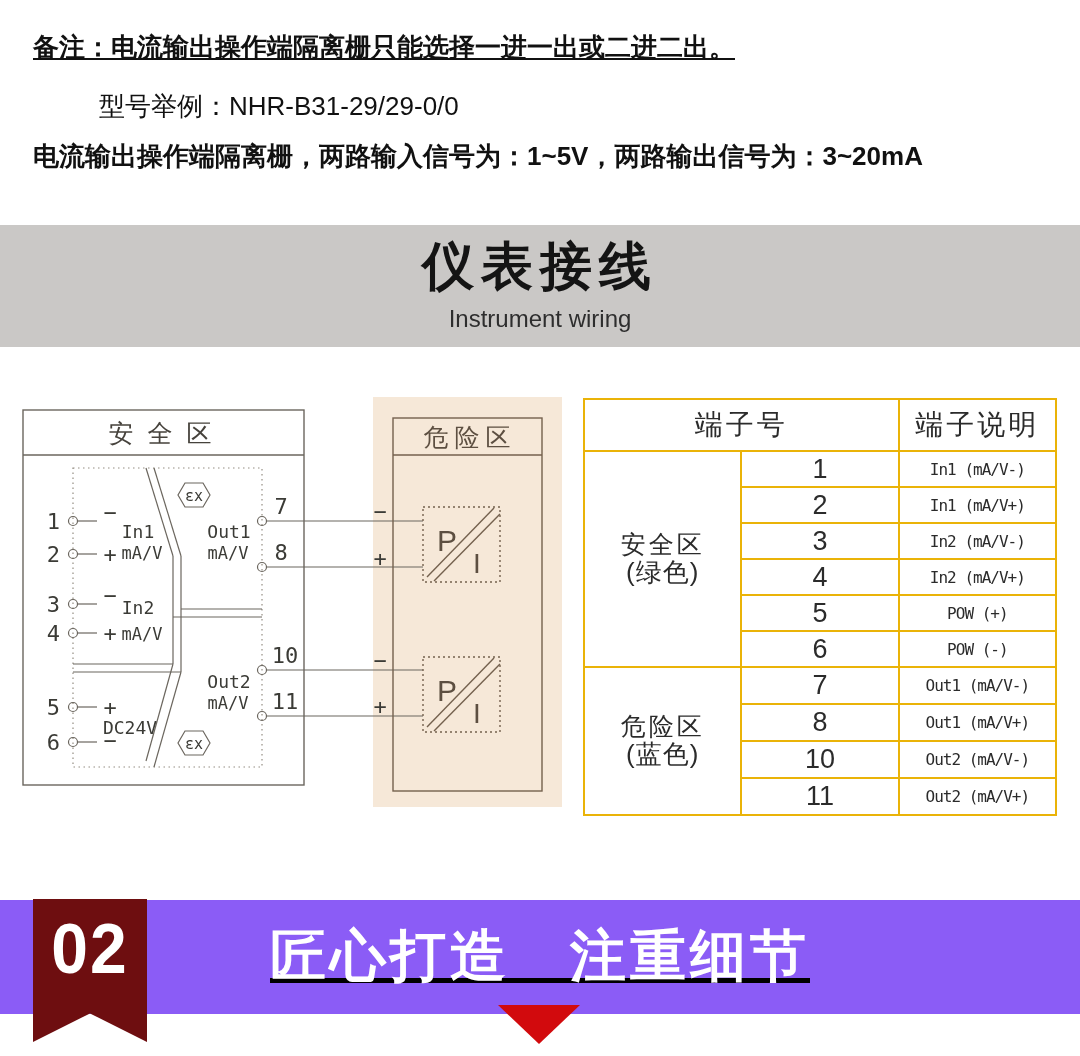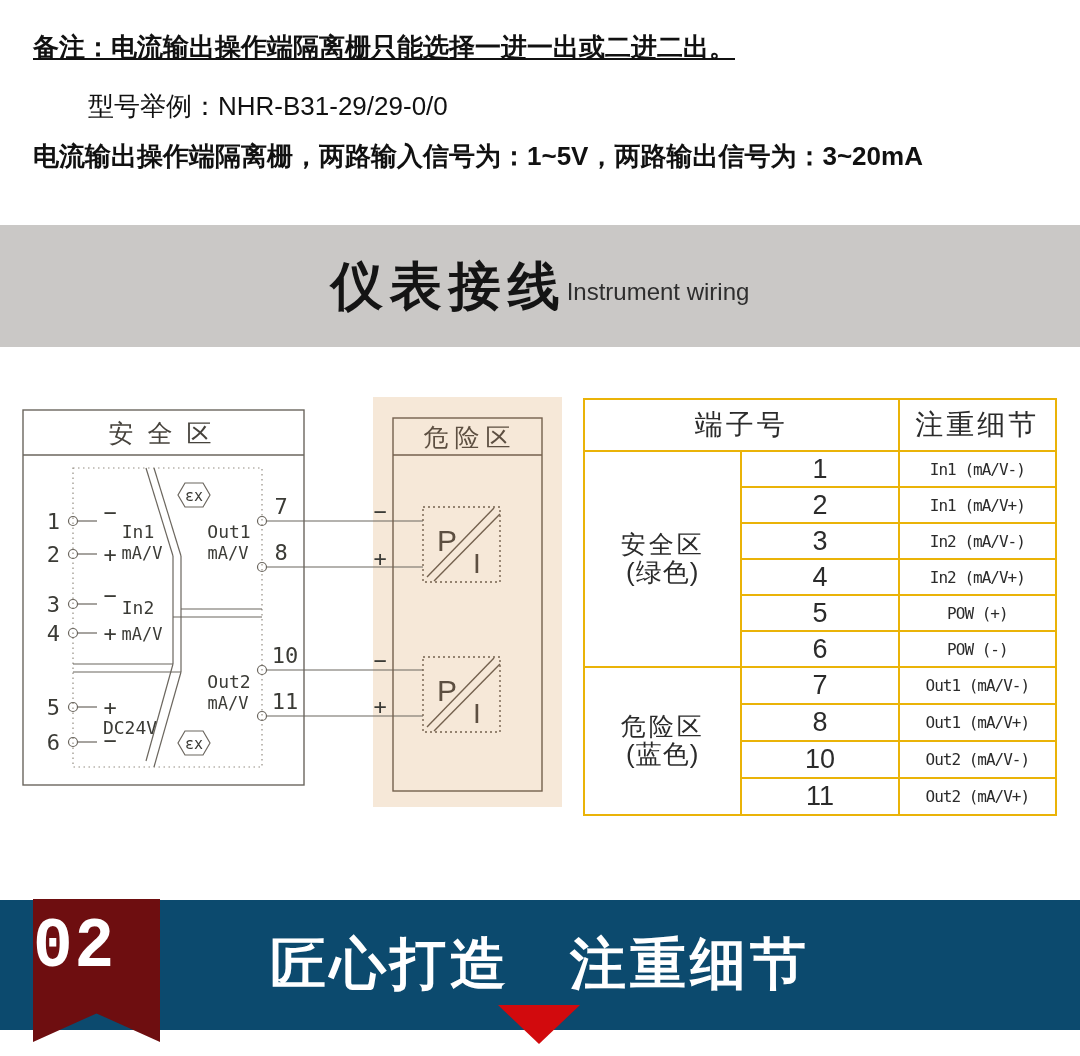--- a/index.html
+++ b/index.html
@@ -3,26 +3,26 @@
 <meta charset="utf-8">
 <style>
   html,body{margin:0;padding:0;}
   body{
     width:1080px;height:1056px;position:relative;background:#ffffff;
     font-family:"Liberation Sans",sans-serif;overflow:hidden;
   }
   
   .note{position:absolute;color:#111;font-weight:600;font-size:26px;white-space:nowrap;}
   .note1{left:33px;top:30px;text-decoration:underline;}
-  .note2{left:88px;top:89px;font-weight:500;}
+  .note2{left:99px;top:89px;font-weight:500;}
   .note3{left:33px;top:139px;}
   
   .banner{
     position:absolute;left:0;top:225px;width:1080px;height:122px;background:#cac8c6;
-    display:flex;flex-direction:row;align-items:center;justify-content:center;
+    display:flex;flex-direction:column;align-items:center;justify-content:center;
   }
   .banner-title{font-size:52px;font-weight:700;color:#141414;letter-spacing:7px;line-height:1.05;}
   .banner-sub{font-size:24px;color:#2e2e2e;margin-top:12px;}
   
   .diagram-svg{position:absolute;left:0;top:380px;width:580px;height:460px;}
   .dline{stroke:#6b665e;stroke-width:1.4;fill:none;}
   .dthin{stroke:#6b665e;stroke-width:1.2;fill:none;}
   .ddots{stroke:#938d82;stroke-width:1.2;fill:none;stroke-dasharray:1.5 3.5;}
   .dzone{stroke:#74614e;stroke-width:1.4;fill:none;}
   .mono-label{font-family:"DejaVu Sans Mono",monospace;fill:#3b3b36;}
@@ -35,26 +35,26 @@
   .term-table th,.term-table td{border:2px solid #eab308;padding:0;margin-top:8px;}
   .term-table th{height:50px;font-size:28px;font-weight:500;letter-spacing:3px;color:#2b2b2b;text-align:center;}
   .t-row td{height:34px;}
   .t-rowb td{height:35px;}
   td.num{width:58px;text-align:center;font-size:27px;color:#2b2b2b;}
   td.desc{width:270px;text-align:center;font-family:"DejaVu Sans Mono",monospace;font-size:16px;letter-spacing:-1px;color:#2b2b2b;}
   td.group{width:146px;text-align:center;color:#2b2b2b;line-height:1.08;}
   .group-main{display:block;font-size:25px;letter-spacing:3px;}
   .group-sub{display:block;font-size:26px;letter-spacing:1px;}
   
-  .red-bar{position:absolute;left:0;top:900px;width:1080px;height:130px;background:#0c4a6e;
-    display:flex;align-items:center;justify-content:center;}
+  .red-bar{position:absolute;left:0;top:900px;width:1080px;height:114px;background:#8b5cf6;
+    display:flex;align-items:center;justify-content:center;text-decoration:underline;}
   .red-bar-title{font-size:56px;font-weight:800;color:#ffffff;letter-spacing:4px;white-space:pre;}
-  .ribbon{position:absolute;left:33px;top:899px;width:127px;height:143px;background:#6e0e10;
+  .ribbon{position:absolute;left:33px;top:899px;width:114px;height:143px;background:#6e0e10;
     clip-path:polygon(0 0,100% 0,100% 100%,50% 80%,0 100%);
-    font-family:Liberation Mono, monospace;}
+    text-align:center;}
   .ribbon-num{font-size:66px;font-weight:700;color:#ffffff;line-height:1;display:inline-block;margin-top:16px;letter-spacing:2px;transform:scaleY(1.08);}
   .bar-triangle{position:absolute;left:498px;top:1005px;width:0;height:0;
     border-left:41px solid transparent;border-right:41px solid transparent;border-top:39px solid #d20a0d;}
 </style>
 </head>
 <body>
 
 <div class="note note1">备注：电流输出操作端隔离栅只能选择一进一出或二进二出。</div>
 <div class="note note2">型号举例：NHR-B31-29/29-0/0</div>
 <div class="note note3">电流输出操作端隔离栅，两路输入信号为：1~5V，两路输出信号为：3~20mA</div>
@@ -179,21 +179,21 @@
     <path class="dzone" d="M434,731 L500,664"></path>
     <text x="447" y="701" font-size="30" text-anchor="middle" fill="#5d4f41">P</text>
     <text x="477" y="723" font-size="28" text-anchor="middle" fill="#5d4f41">I</text>
   </g>
 </svg>
 
 <table class="term-table">
   <tbody>
       <tr>
     <th colspan="2">端子号</th>
-    <th>注重细节</th>
+    <th>端子说明</th>
   </tr>
   <tr class="t-row">
     <td class="group" rowspan="6">
       <span class="group-main">安全区</span>
       <span class="group-sub">(绿色)</span>
     </td>
     <td class="num">1</td>
     <td class="desc">In1 (mA/V-)</td>
   </tr>
   <tr class="t-row">

